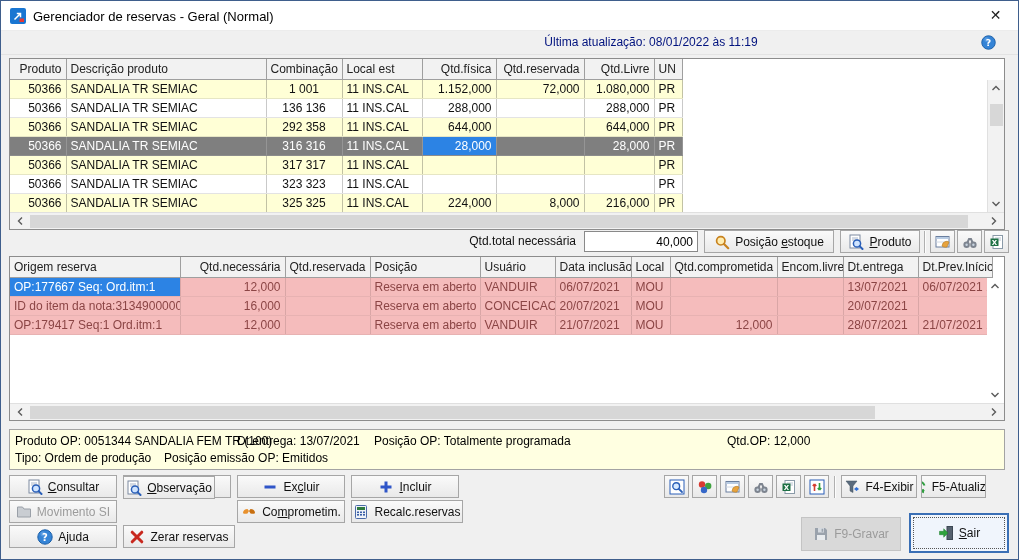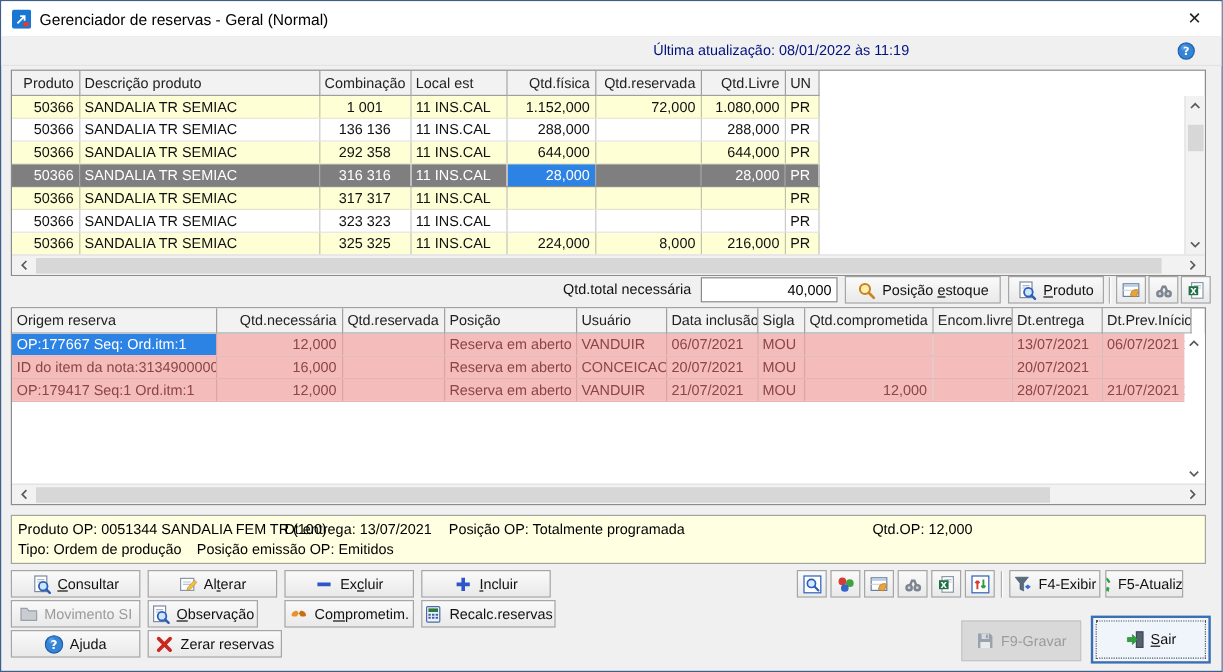--- a/index.html
+++ b/index.html
@@ -269,21 +269,21 @@
           <col style="width: 74px;">
         </colgroup>
         <thead>
           <tr>
             <th class="a-l">Origem reserva</th>
             <th class="a-r">Qtd.necessária</th>
             <th class="a-r">Qtd.reservada</th>
             <th class="a-l">Posição</th>
             <th class="a-l">Usuário</th>
             <th class="a-l">Data inclusão</th>
-            <th class="a-l">Sigla</th>
+            <th class="a-l">Local</th>
             <th class="a-r">Qtd.comprometida</th>
             <th class="a-r">Encom.livre</th>
             <th class="a-l">Dt.entrega</th>
             <th class="a-l">Dt.Prev.Início.I</th>
           </tr>
         </thead>
         <tbody>
           <tr class="p">
             <td class="a-l hl">OP:177667 Seq: Ord.itm:1</td>
             <td class="a-r">12,000</td>
@@ -402,21 +402,21 @@
     </div>
 
   <div class="btn dis abs" style="left:8px;top:499px;width:108px">
       <span class="icn">
         <svg viewBox="0 0 16 16">
           <path d="M1.5 3h5l1.5 2h6.5v8h-13z" fill="#c9cdd2" stroke="#9aa0a8"></path>
         </svg>
       </span>
       <span>Movimento SI</span>
     </div>
-  <div class="btn abs" style="left:122px;top:499px;width:92px">
+  <div class="btn abs" style="left:122px;top:475px;width:92px">
       <span class="icn">
         <svg viewBox="0 0 16 16">
           <rect x="2" y="1" width="10" height="13" fill="#fff" stroke="#7d8aa0"></rect>
           <line x1="4" y1="4" x2="10" y2="4" stroke="#aab6c8"></line>
           <line x1="4" y1="6" x2="10" y2="6" stroke="#aab6c8"></line>
           <circle cx="9" cy="9.5" r="3.6" fill="#cfe4ff" stroke="#2a5fb8" stroke-width="1.5"></circle>
           <line x1="11.6" y1="12.1" x2="14.5" y2="15" stroke="#2a5fb8" stroke-width="2" stroke-linecap="round"></line>
         </svg>
       </span>
       <span><u>O</u>bservação</span>

